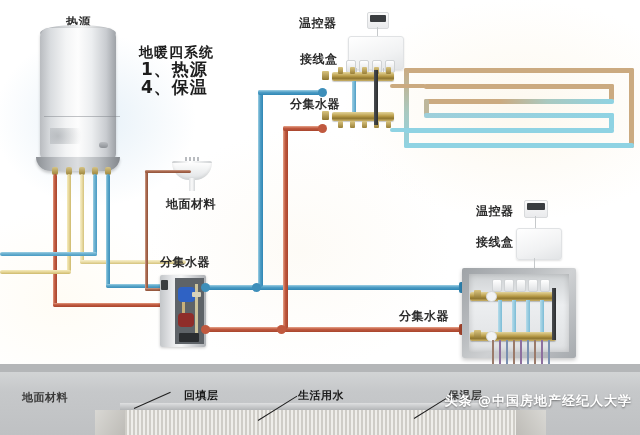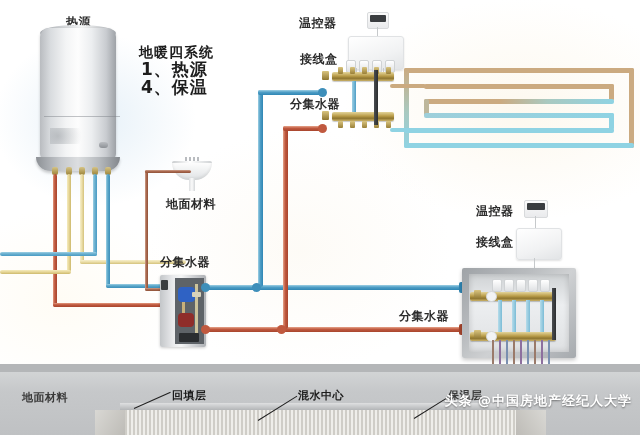--- a/index.html
+++ b/index.html
@@ -320,24 +320,24 @@
   <div id="floorWrap">
     <div id="floorSky"></div>
     <div id="floorTopBand"></div>
     <div id="slabFace"></div>
     <div id="slabEdgeL"></div>
     <div id="slabEdgeR"></div>
     <div id="slabTop"></div>
 
     <div class="lbl lbl-sm" style="left:22px;top:26px;color:#3a3a3a;">地面材料</div>
 
-    <div class="lbl lbl-sm" style="left:172px;top:24px;color:#1c1c1c;">回填层</div>
+    <div class="lbl lbl-sm" style="left:184px;top:24px;color:#1c1c1c;">回填层</div>
     <div class="leader" style="left:134px;top:44px;width:40px;transform:rotate(-24deg);"></div>
 
-    <div class="lbl lbl-sm" style="left:298px;top:24px;color:#1c1c1c;">混水中心</div>
+    <div class="lbl lbl-sm" style="left:298px;top:24px;color:#1c1c1c;">生活用水</div>
     <div class="leader" style="left:258px;top:56px;width:46px;transform:rotate(-32deg);"></div>
 
     <div class="lbl lbl-sm" style="left:448px;top:24px;color:#3b3b3b;">保温层</div>
     <div class="leader" style="left:414px;top:54px;width:40px;transform:rotate(-32deg);"></div>
   </div>
 
   <div id="wm">
     <span id="wmTag">头条</span>
     <span>@中国房地产经纪人大学</span>
   </div>

